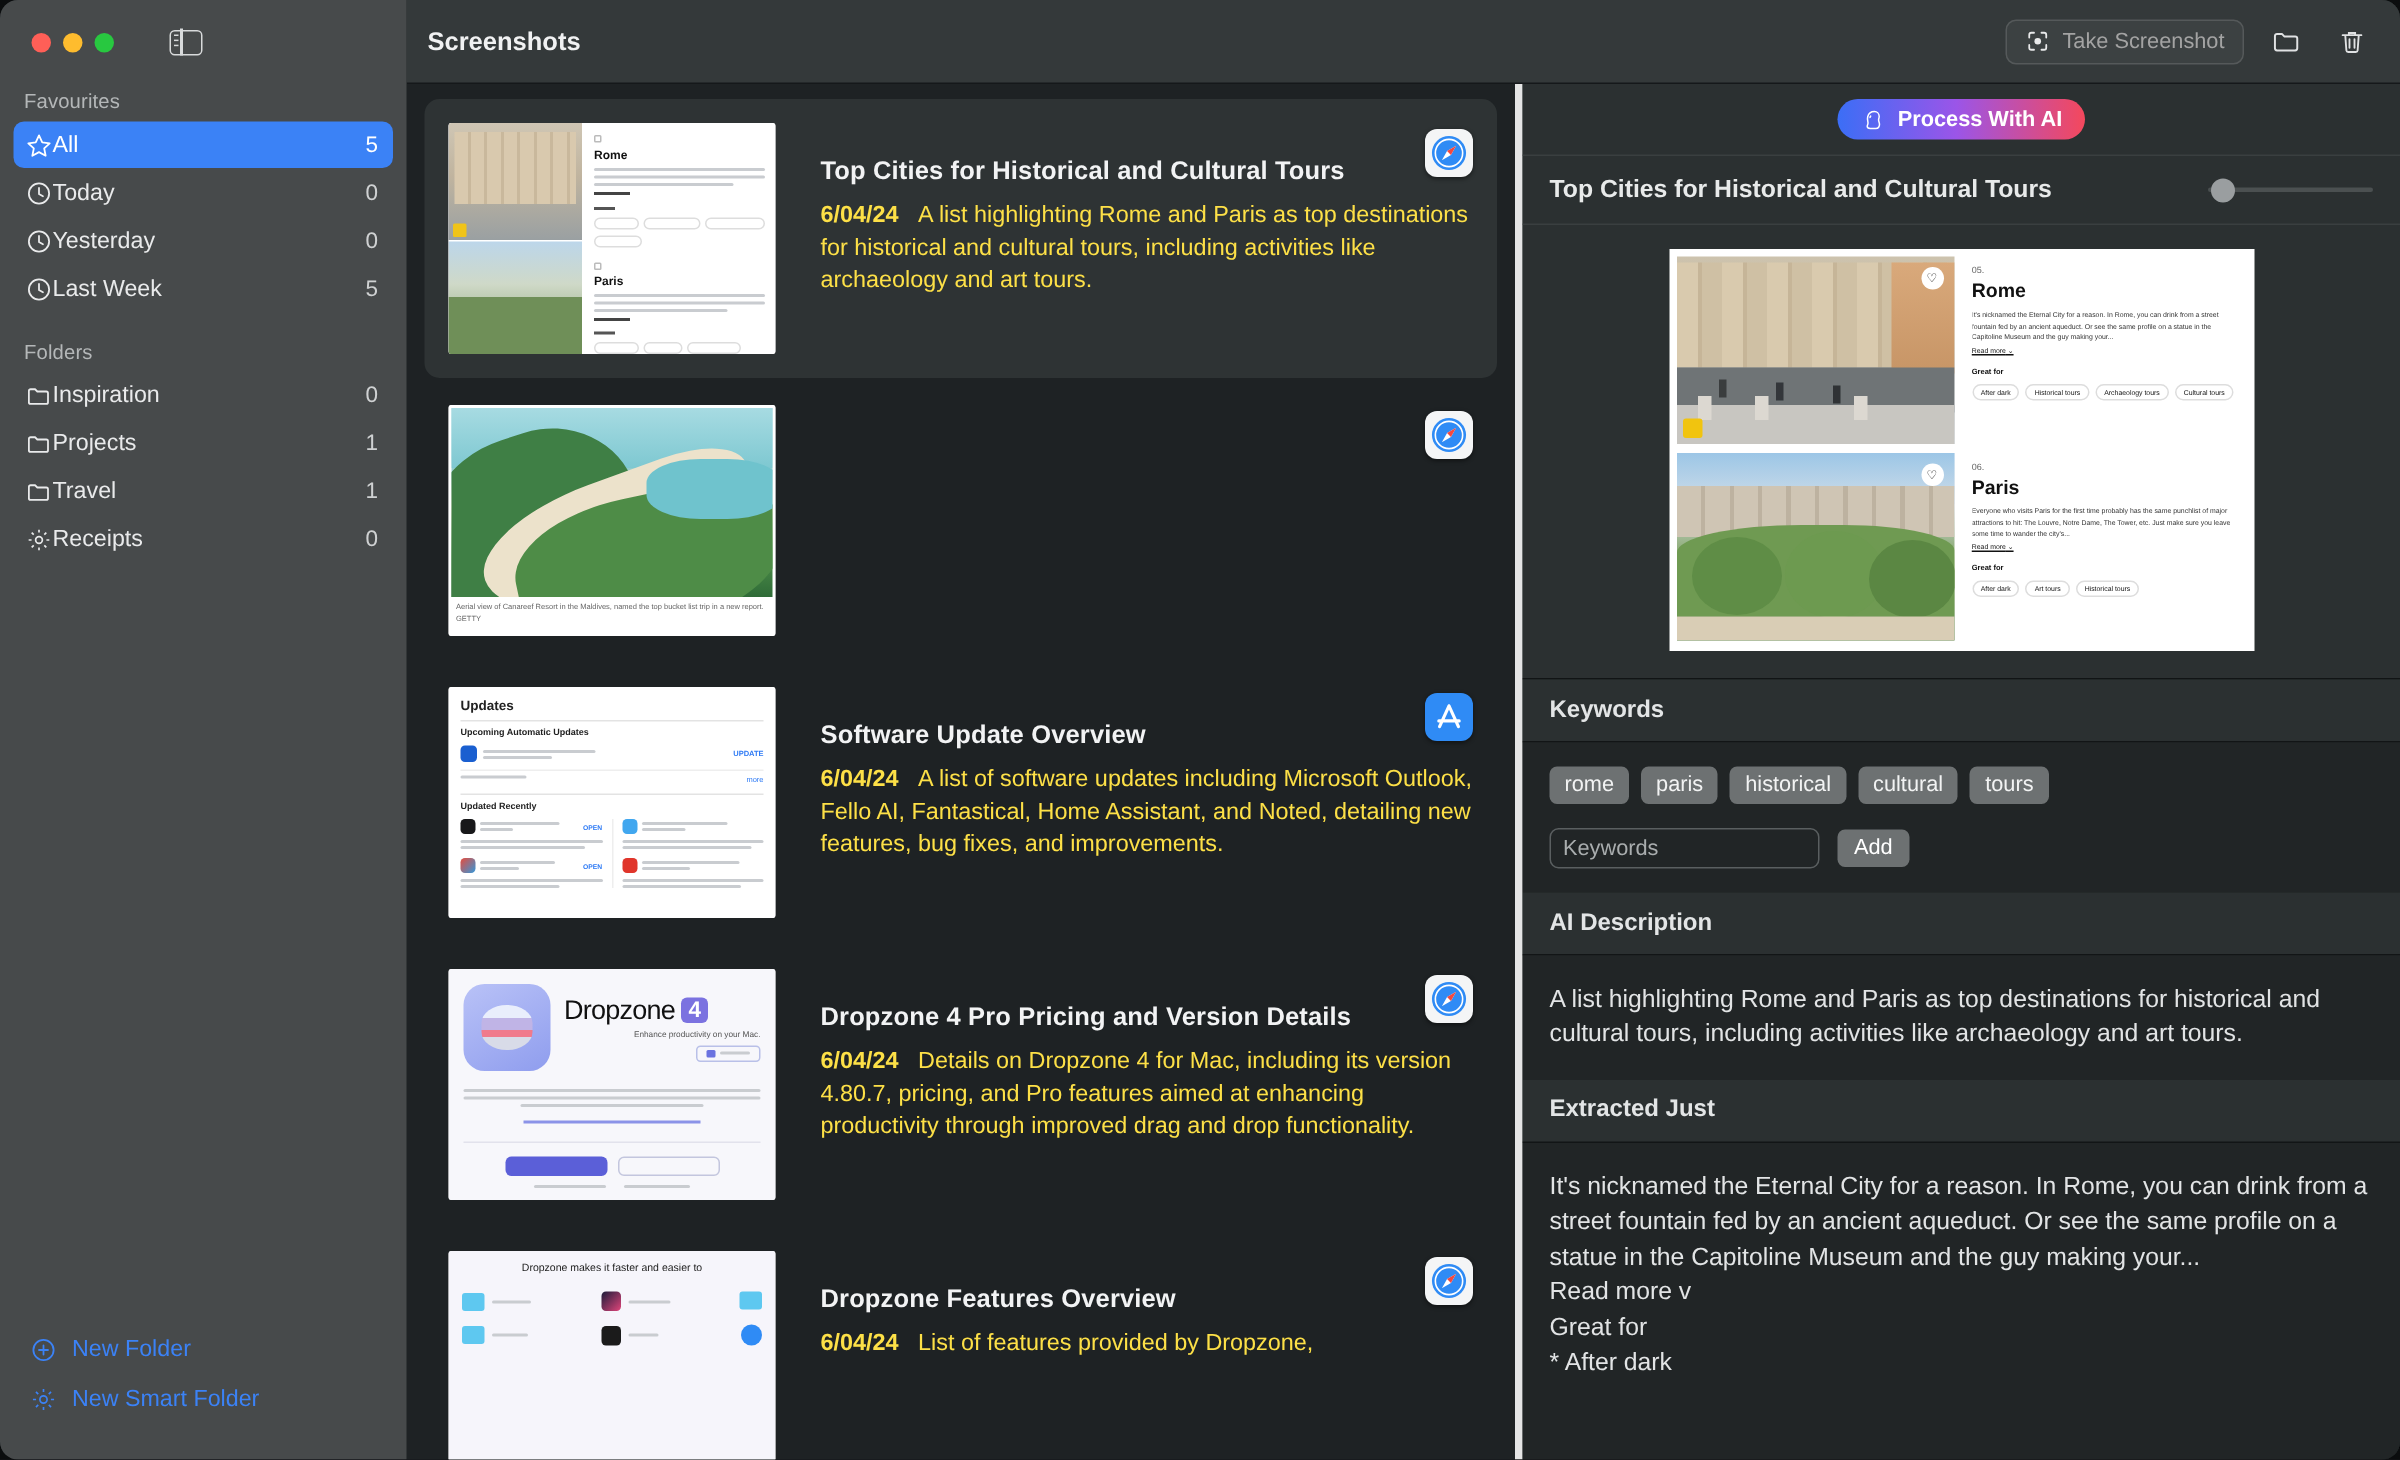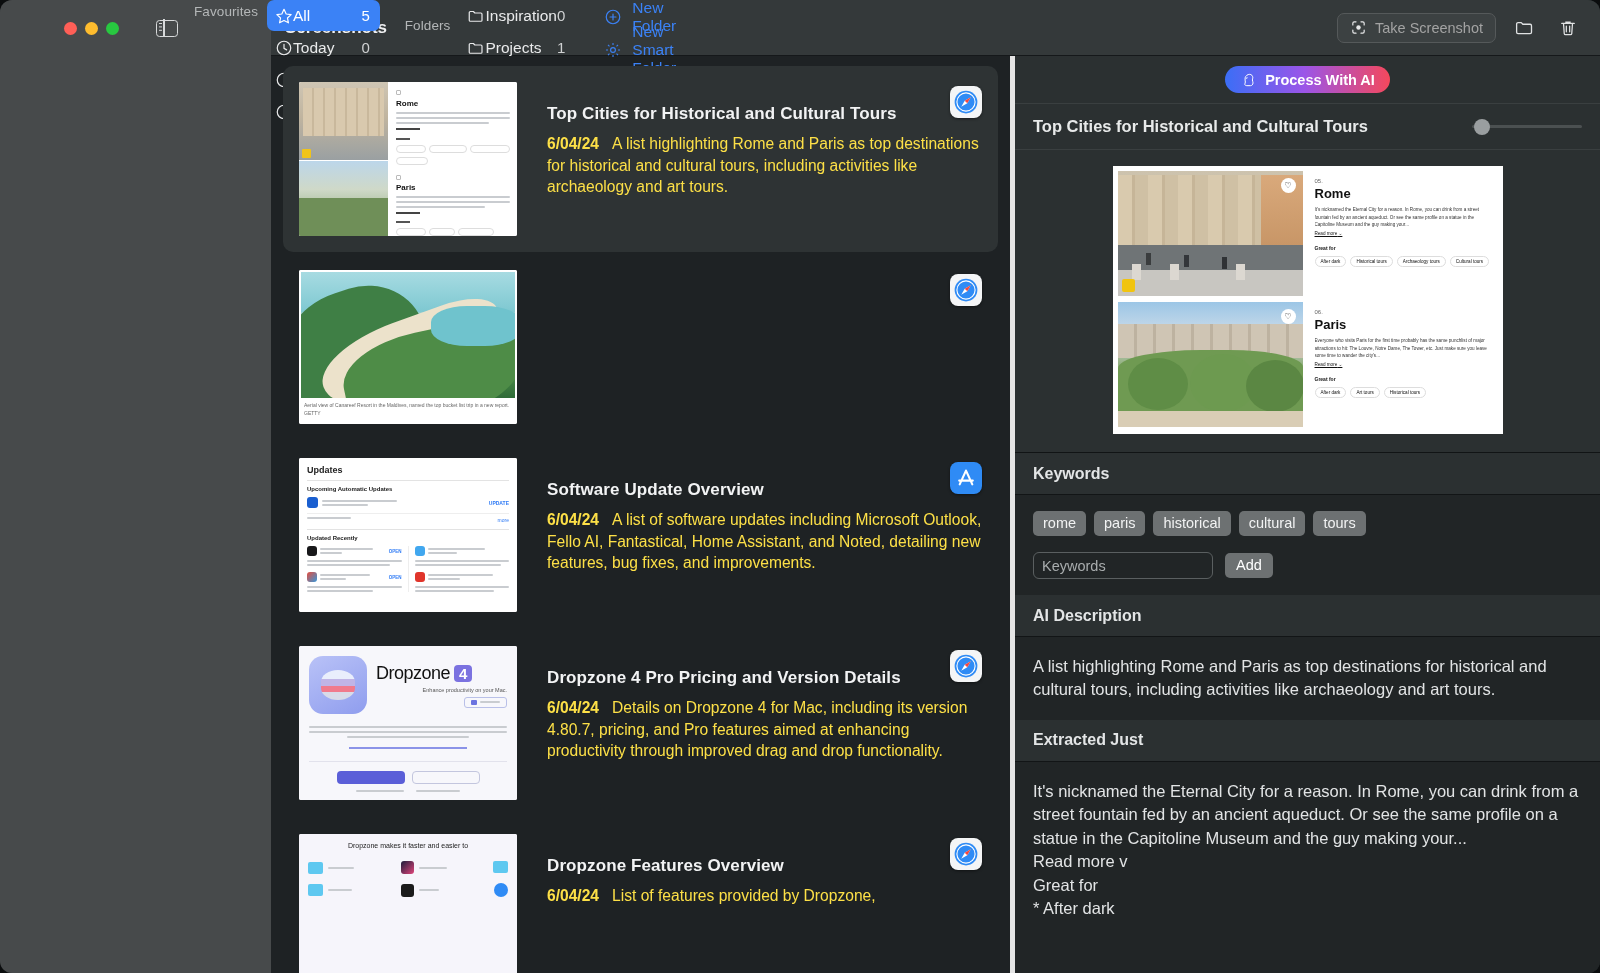--- a/index.html
+++ b/index.html
@@ -16,23 +16,22 @@
     display: flex;
     border-radius: 12px;
     overflow: hidden;
     background: #1e2224;
   }
 
   
   .sidebar {
     width: 271px; flex: 0 0 271px;
     background: #474a4b;
-    display: flex; flex-direction: row;
+    display: flex; flex-direction: column;
     position: relative;
-    padding-left: 43px;
   }
   .traffic {
     height: 56px; display: flex; align-items: center;
     padding-left: 21px; gap: 8px;
   }
   .dot { width: 13px; height: 13px; border-radius: 50%; }
   .dot.red { background: #ff5f57; }
   .dot.amber { background: #febc2e; }
   .dot.green { background: #28c840; }
   .sidebar-toggle {

